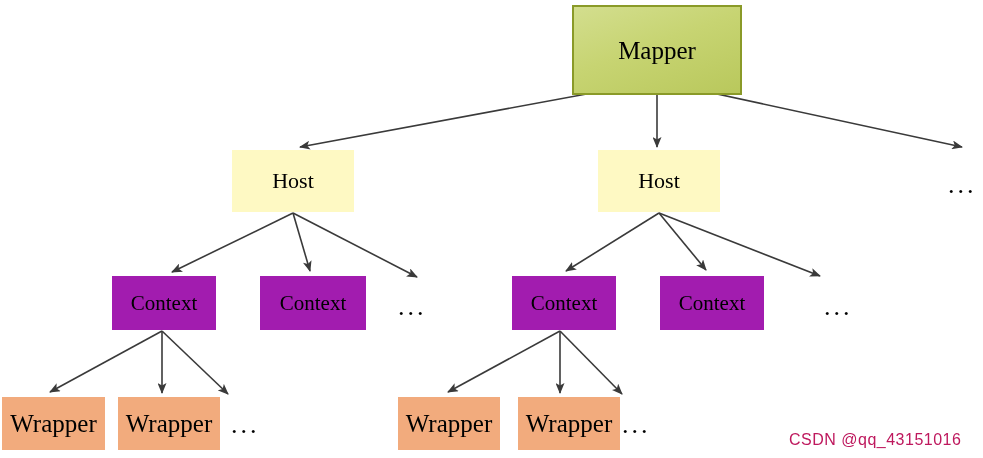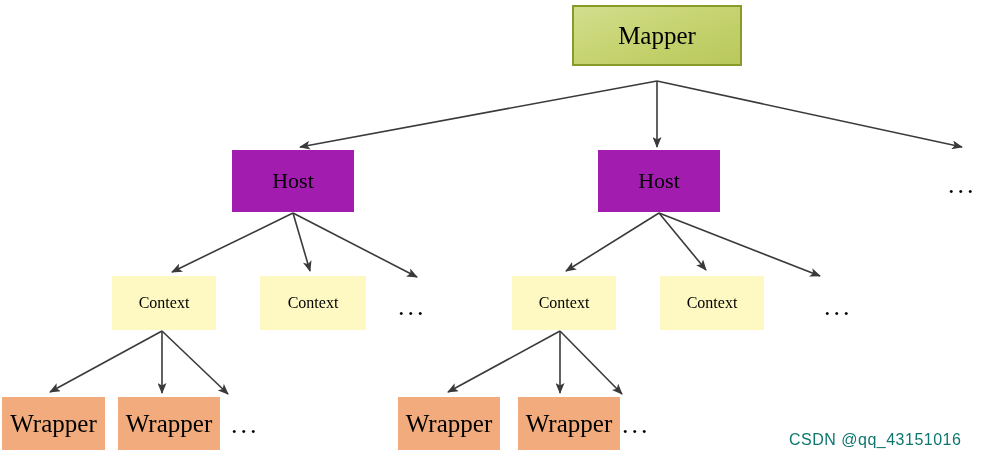--- a/index.html
+++ b/index.html
@@ -32,46 +32,46 @@
     color: #000000;
     white-space: nowrap;
     line-height: 1;
   }
   .node-mapper {
     background: linear-gradient(160deg, #d3de8e 0%, #c7d472 45%, #b9c85c 100%);
     border: 2px solid #8a9a28;
     font-size: 25px;
   }
   .node-host {
-    background: #a21caf;
+    background: #fef9c3;
     border: none;
     font-size: 22px;
   }
   .node-context {
-    background: #fef9c3;
+    background: #a21caf;
     border: none;
-    font-size: 16px;
+    font-size: 21px;
   }
   .node-wrapper {
     background: #f2ab7d;
     border: none;
     font-size: 25px;
   }
   .ellipsis {
     position: absolute;
     color: #000000;
     font-size: 26px;
     letter-spacing: 3px;
     line-height: 1;
     white-space: nowrap;
     font-family: "Liberation Serif", "DejaVu Serif", serif;
   }
   .watermark {
     position: absolute;
-    color: #0f766e;
+    color: #be185d;
     font-size: 16px;
     letter-spacing: 0.5px;
     white-space: nowrap;
     font-family: "Liberation Sans", sans-serif;
   }
 </style>
 </head>
 <body>
 
 <div id="canvas">
@@ -95,21 +95,21 @@
         <line x1="162" y1="331" x2="50" y2="392" stroke="#3a3a3a" stroke-width="1.6" marker-end="url(#arrowhead)"></line>
         <line x1="162" y1="331" x2="162" y2="393" stroke="#3a3a3a" stroke-width="1.6" marker-end="url(#arrowhead)"></line>
         <line x1="162" y1="331" x2="228" y2="394" stroke="#3a3a3a" stroke-width="1.6" marker-end="url(#arrowhead)"></line>
         <line x1="560" y1="331" x2="448" y2="392" stroke="#3a3a3a" stroke-width="1.6" marker-end="url(#arrowhead)"></line>
         <line x1="560" y1="331" x2="560" y2="393" stroke="#3a3a3a" stroke-width="1.6" marker-end="url(#arrowhead)"></line>
         <line x1="560" y1="331" x2="622" y2="394" stroke="#3a3a3a" stroke-width="1.6" marker-end="url(#arrowhead)"></line>
       </g>
   </svg>
 
   <div id="node-layer">
-      <div class="node node-mapper" style="left: 572px; top: 5px; width: 170px; height: 61px;">
+      <div class="node node-mapper" style="left: 572px; top: 5px; width: 170px; height: 90px;">
         <span>Mapper</span>
       </div>
       <div class="node node-host" style="left: 232px; top: 150px; width: 122px; height: 62px;">
         <span>Host</span>
       </div>
       <div class="node node-host" style="left: 598px; top: 150px; width: 122px; height: 62px;">
         <span>Host</span>
       </div>
       <div class="node node-context" style="left: 112px; top: 276px; width: 104px; height: 54px;">
         <span>Context</span>

